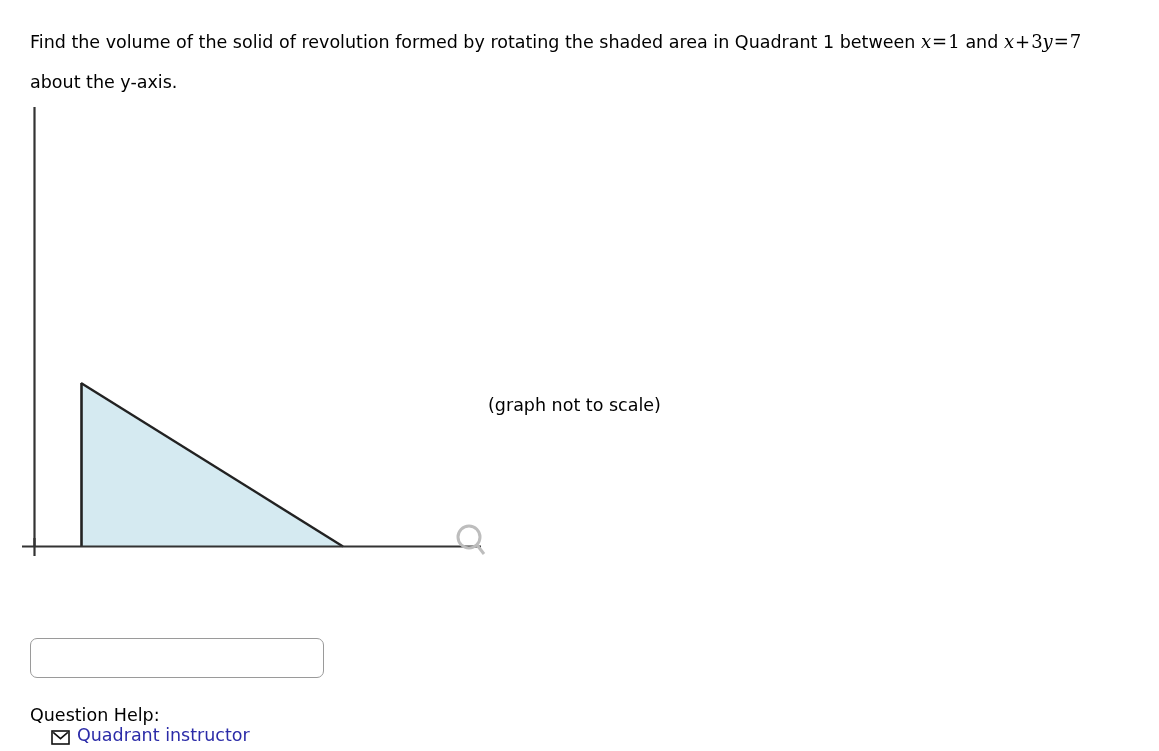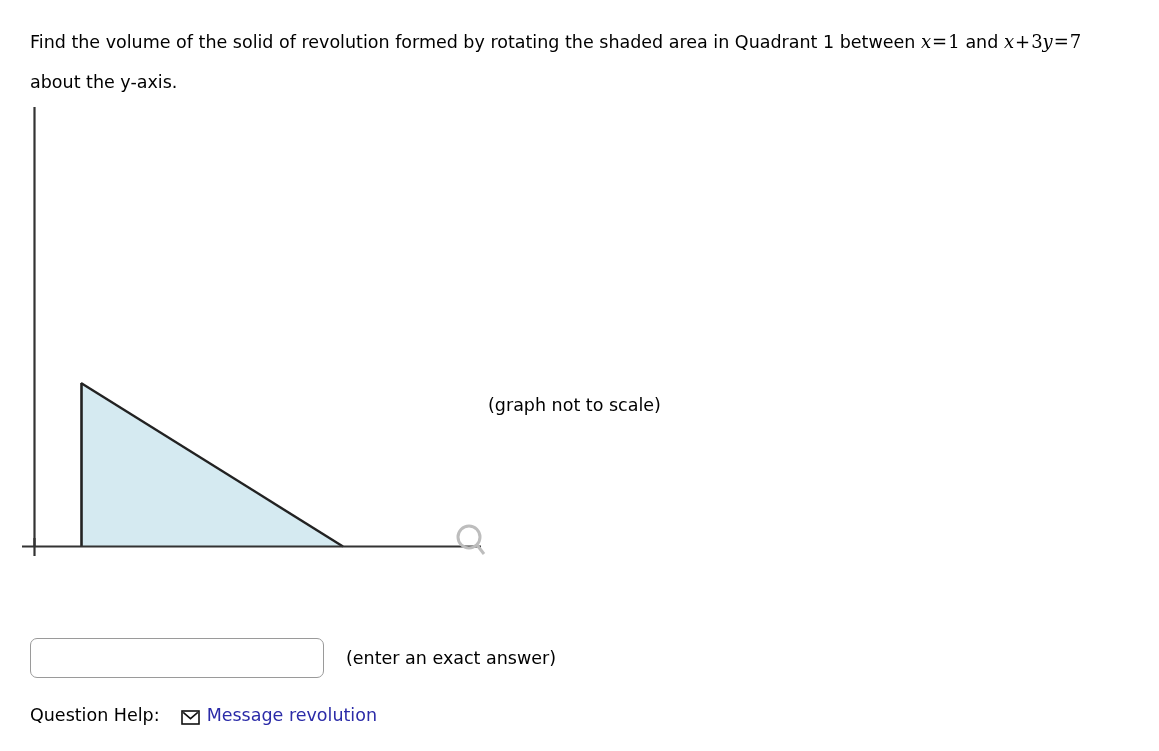--- a/index.html
+++ b/index.html
@@ -90,20 +90,21 @@
   }
 
   
   #question-help-row {
     position: absolute;
     left: 30px;
     top: 705px;
     display: flex;
     align-items: flex-start;
     font-size: 17.5px;
+    flex-direction: column;
   }
   #question-help-label {
     color: #000000;
     white-space: nowrap;
   }
   #message-instructor-link {
     margin-left: 21px;
     display: inline-flex;
     align-items: center;
     text-decoration: none;
@@ -155,27 +156,26 @@
       <circle cx="469" cy="442" r="11" fill="none" stroke="#bdbdbd" stroke-width="3"></circle>
       <line x1="477" y1="450" x2="484" y2="459" stroke="#bdbdbd" stroke-width="3"></line>
     </g>
   </svg>
 
   <div id="graph-note">(graph not to scale)</div>
 </div>
 
 <div id="answer-row">
   <input id="answer-input" type="text" placeholder="" style="">
-  <span id="answer-hint">(enter an exact answer)</span>
 </div>
 
 <div id="question-help-row">
   <span id="question-help-label">Question Help:</span>
   <a id="message-instructor-link">
     <span id="envelope-icon">
       <svg width="19" height="15" viewBox="0 0 19 15">
         <rect x="1" y="1" width="17" height="13" fill="none" stroke="#111111" stroke-width="1.6"></rect>
         <polyline points="2.2,2.4 9.5,8.6 16.8,2.4" fill="none" stroke="#111111" stroke-width="1.6"></polyline>
       </svg>
     </span>
-    <span id="message-instructor-label">Message revolution</span>
+    <span id="message-instructor-label">Quadrant instructor</span>
   </a>
 </div>
 
 </body></html>

